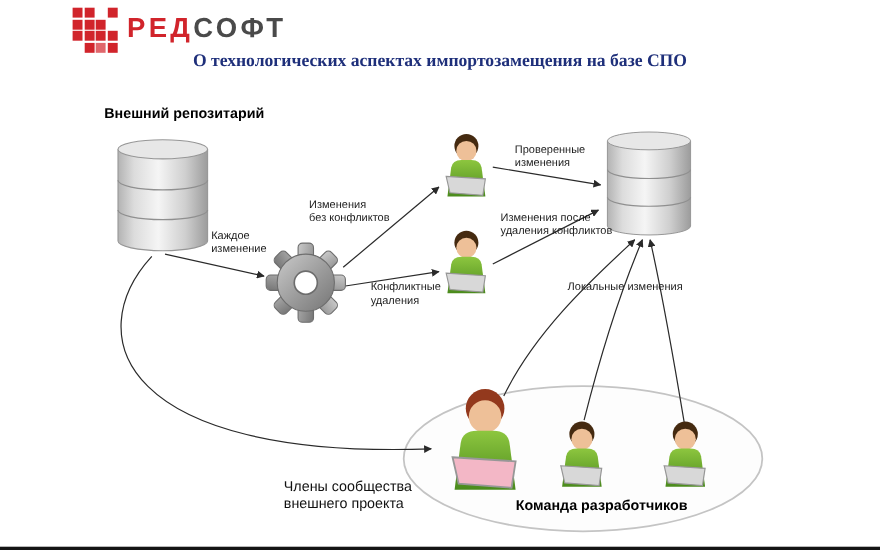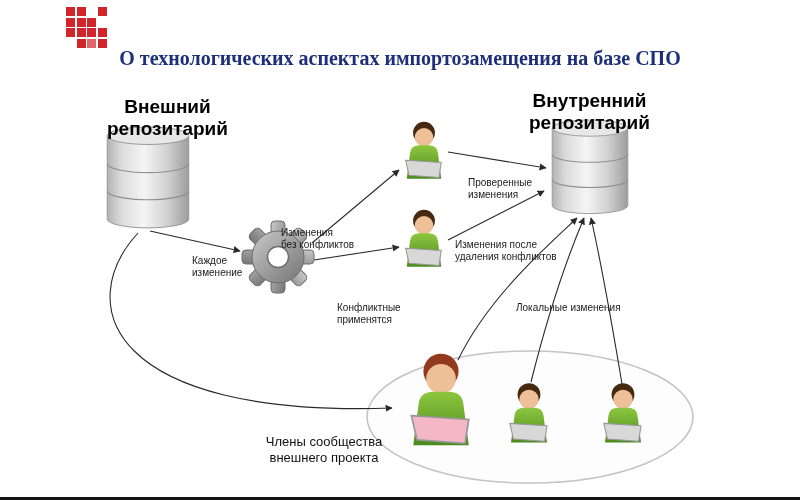--- a/index.html
+++ b/index.html
@@ -13,29 +13,29 @@
   .cell { width:9px; height:9px; }
   .cell.r { background:#d1242b; }
   .cell.l { background:#e0676c; }
   .cell.e { background:transparent; }
   .logo-text { font-size:25px; font-weight:bold; letter-spacing:3px; margin-left:9px; margin-top:9px; line-height:1; }
   .logo-red  { color:#d1242b; }
   .logo-soft { color:#4a4a4a; }
 
   
   .title { position:absolute; left:0; top:47px; width:800px; text-align:center;
-           font-family:"Liberation Serif", serif; font-size:20px; font-weight:bold;
+           font-family:"Liberation Serif", serif; font-size:16px; font-weight:bold;
            color:#1e2f7a; }
 
   
-  .node-lbl { position:absolute; font-size:19px; font-weight:bold; color:#000;
+  .node-lbl { position:absolute; font-size:13px; font-weight:bold; color:#000;
               text-align:center; white-space:pre-line; line-height:1.15; }
   .lbl { position:absolute; font-size:10px; color:#1a1a1a; white-space:pre-line;
-         line-height:1.18;margin-top:46px; }
-  .community-lbl { position:absolute; font-size:13px; color:#111; text-align:center;
+         line-height:1.18; }
+  .community-lbl { position:absolute; font-size:13px; color:#111; text-align:left;
                    white-space:pre-line; line-height:1.2; }
 
   svg.diagram { position:absolute; left:0; top:0; }
 
   .bottom-line { position:absolute; left:0; bottom:0; width:800px; height:3px; background:#141414; }
 </style>
 </head>
 <body>
 
 <div class="slide">
@@ -142,35 +142,38 @@
         <span class="cell e"></span>
       <span class="cell r"></span>
         <span class="cell r"></span>
         <span class="cell r"></span>
         <span class="cell r"></span>
       <span class="cell e"></span>
         <span class="cell r"></span>
         <span class="cell l"></span>
         <span class="cell r"></span>
     </div>
+    <div class="logo-text">
+      <span class="logo-red">РЕД</span><span class="logo-soft">СОФТ</span>
+    </div>
   </div>
 
   <div class="title">О технологических аспектах импортозамещения на базе СПО</div>
 
   <div class="node-lbl" style="left:70px; top:96px; width:195px;">Внешний репозитарий</div>
-  <div class="node-lbl" style="left:487px; top:90px; width:205px;">Внутренний репозитарий</div>
+  <div class="node-lbl" style="left:447px; top:453px; width:200px;">Команда разработчиков</div>
   <div class="community-lbl" style="left:258px; top:434px; width:132px;">Члены сообщества
 внешнего проекта</div>
 
   <div class="lbl" style="left:192px; top:209px;">Каждое
 изменение</div>
   <div class="lbl" style="left:281px; top:181px;">Изменения
 без конфликтов</div>
   <div class="lbl" style="left:337px; top:256px;">Конфликтные
-применятся</div>
+удаления</div>
   <div class="lbl" style="left:468px; top:131px;">Проверенные
 изменения</div>
   <div class="lbl" style="left:455px; top:193px;">Изменения после
 удаления конфликтов</div>
   <div class="lbl" style="left:516px; top:256px;">Локальные изменения</div>
 
   <div class="bottom-line"></div>
 </div>
 
 </body></html>

